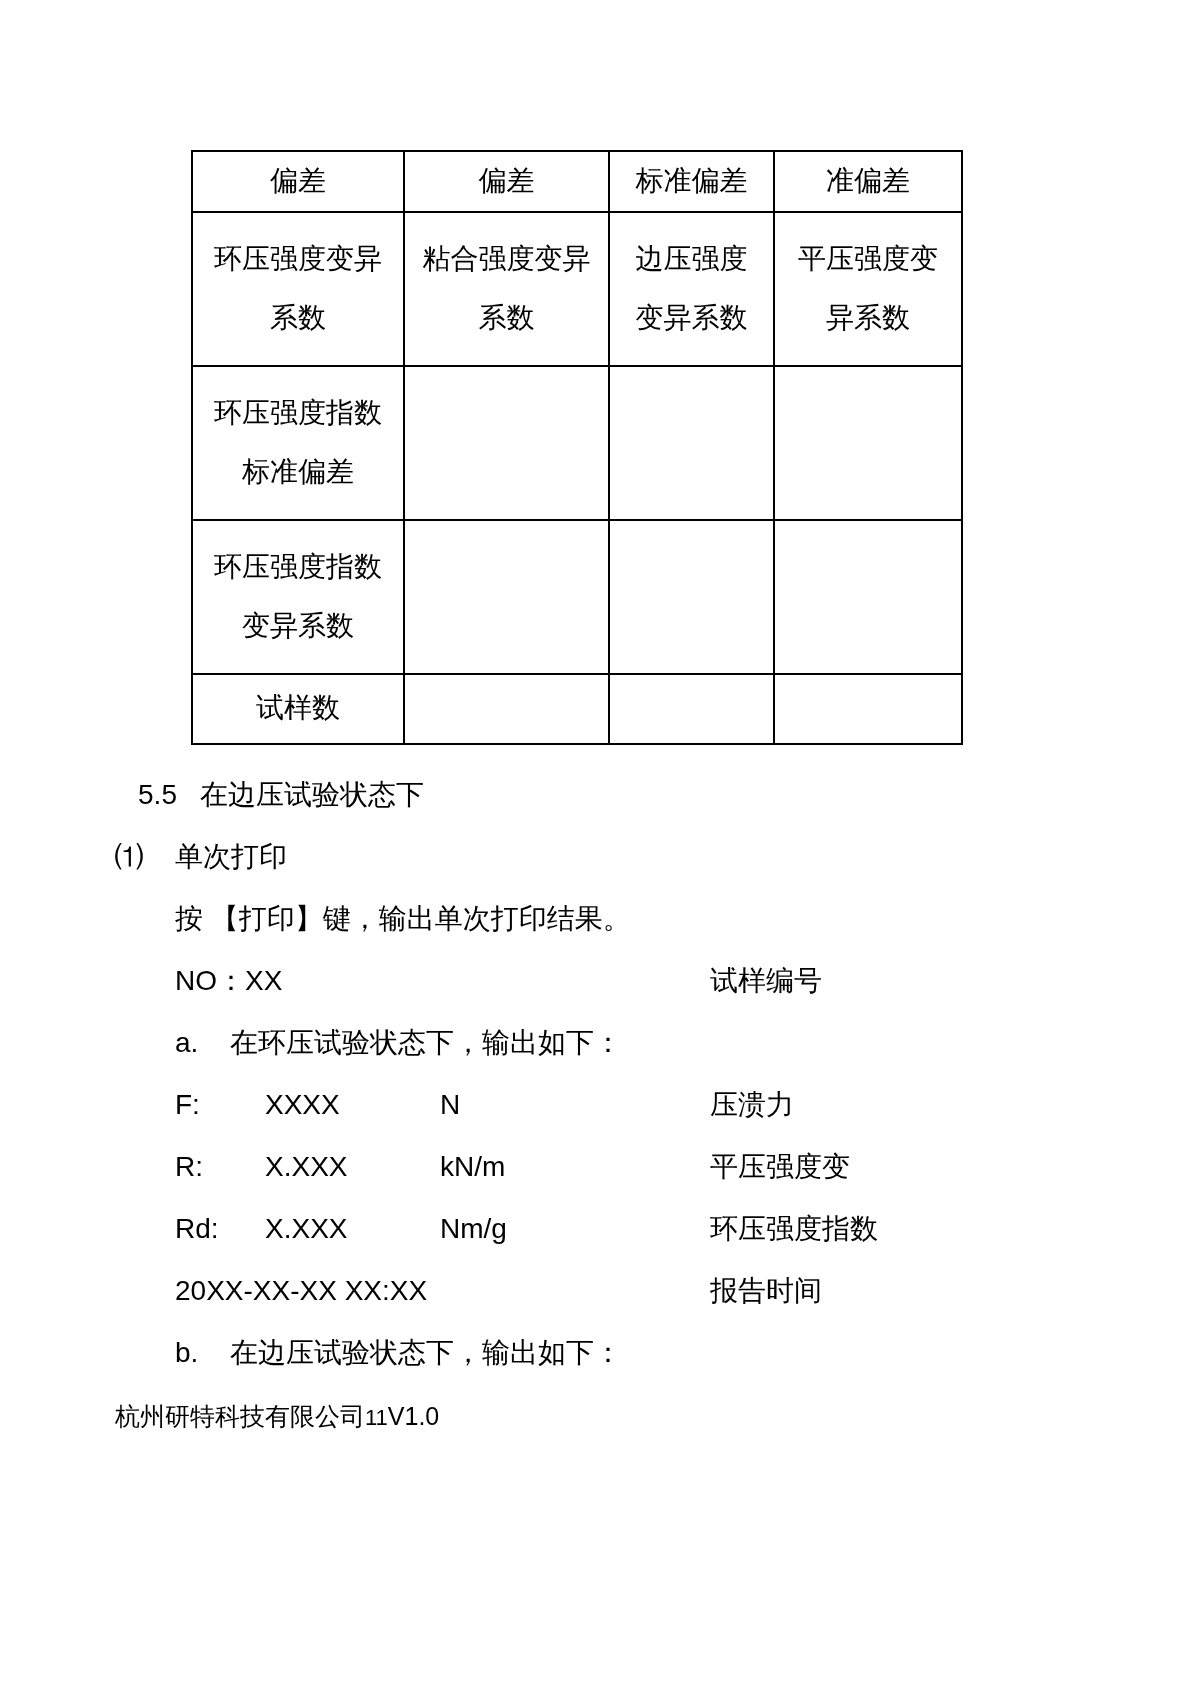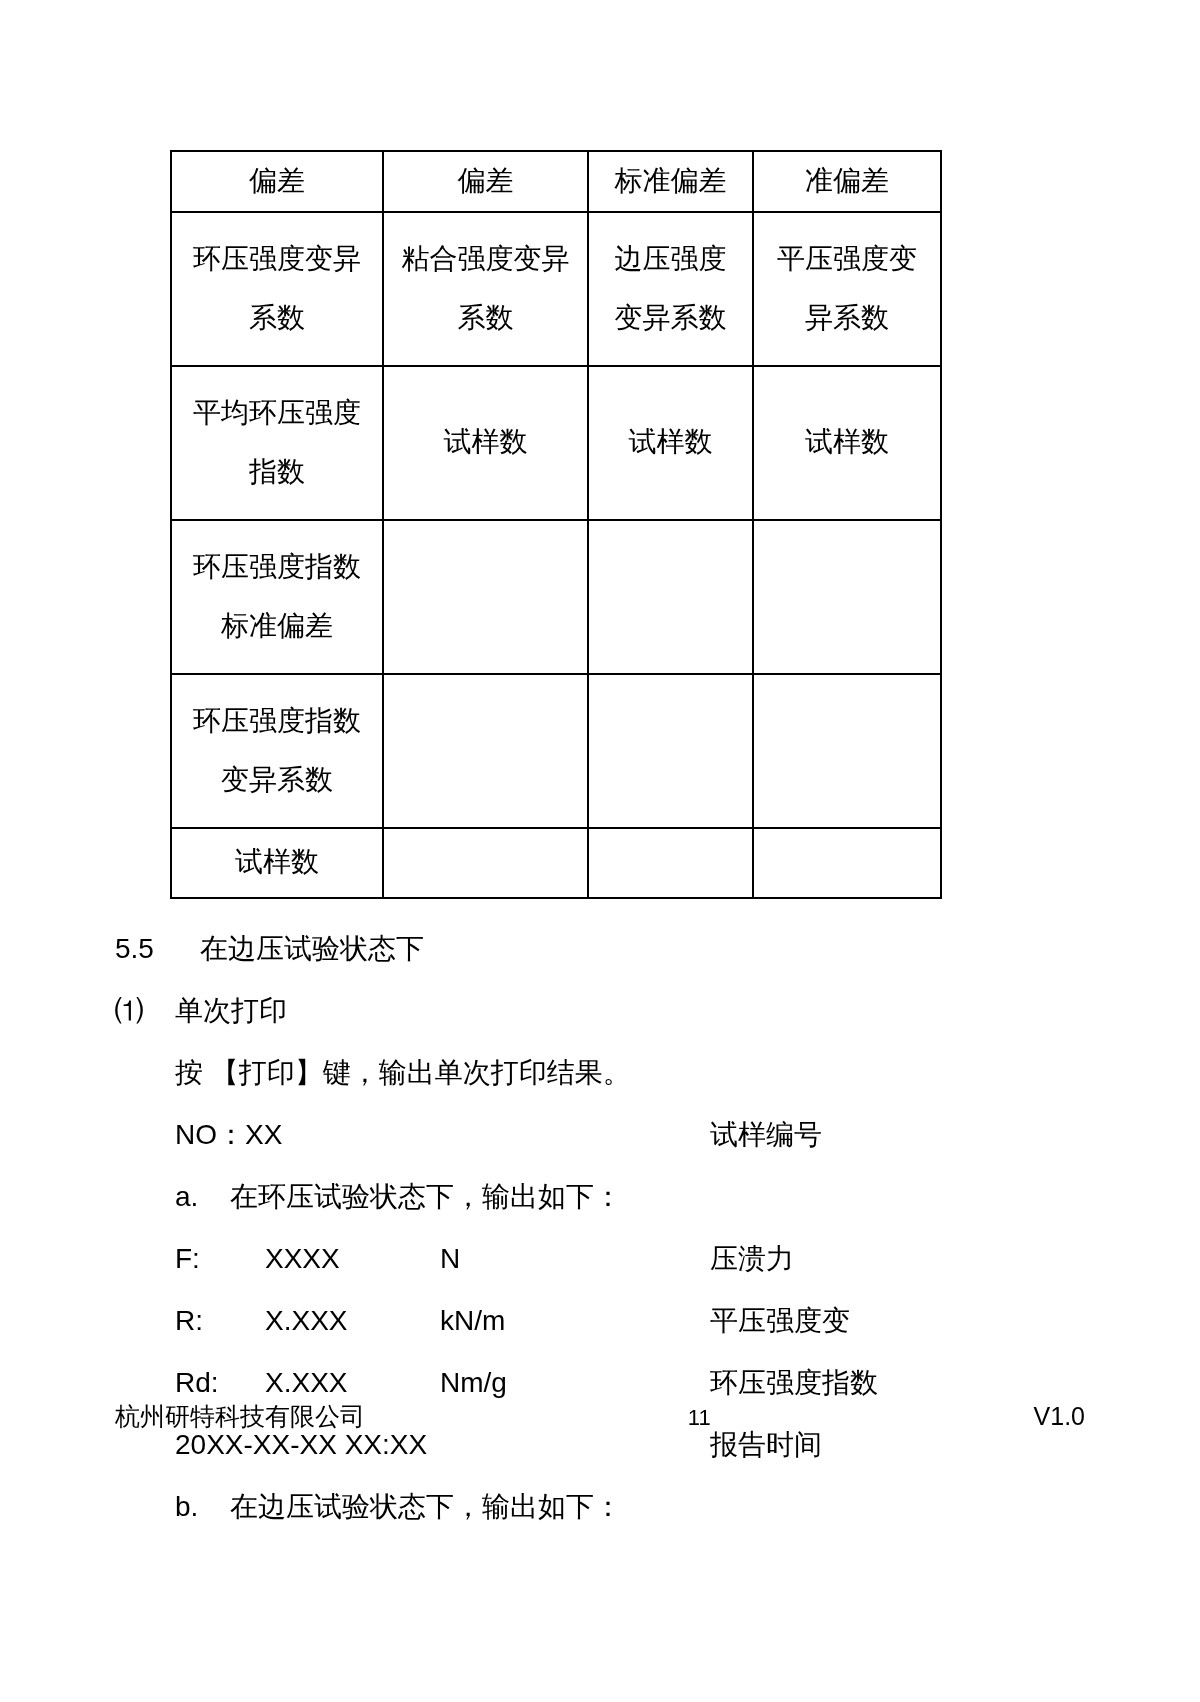--- a/index.html
+++ b/index.html
@@ -15,21 +15,21 @@
       background: #ffffff;
       overflow: hidden;
       margin: 0 auto;
     }
     .content {
       padding: 150px 115px 0 115px;
       box-sizing: border-box;
     }
     table.data {
       border-collapse: collapse;
-      margin-left: 55px;
+      margin-left: 76px;
       table-layout: fixed;
     }
     table.data td {
       border: 2px solid #000000;
       text-align: center;
       vertical-align: middle;
       font-size: 28px;
       line-height: 2.1;
       white-space: pre-line;
       padding: 0 6px;
@@ -44,38 +44,37 @@
     tr.r1, tr.r2, tr.r3, tr.r4 { height: 154px; }
     tr.r5 { height: 70px; }
 
     .line {
       font-size: 28px;
       line-height: 40px;
       margin-top: 22px;
       white-space: nowrap;
     }
     .section-heading { margin-top: 30px; }
-    .sec-num { display: inline-block; width: 85px; }
+    .sec-num { display: inline-block; width: 85px; text-align: center; }
     .marker60 { display: inline-block; width: 60px; }
     .marker55 { display: inline-block; width: 55px; }
     .indent60 { margin-left: 60px; }
 
     .pline { position: relative; margin-left: 60px; }
     .pc1 { display: inline-block; width: 90px; white-space: nowrap; vertical-align: top; }
     .pc2 { display: inline-block; width: 175px; white-space: nowrap; vertical-align: top; }
     .pc3 { display: inline-block; width: 270px; white-space: nowrap; vertical-align: top; }
     .pdesc { position: absolute; left: 535px; top: 0; white-space: nowrap; }
 
     .footer {
       position: absolute;
       top: 1400px;
       left: 115px;
       right: 115px;
       display: flex;
-      justify-content: space-between;
       align-items: baseline;
       font-size: 25px;
     }
     .footer .page-num { font-size: 22px; }
   </style>
 </head>
 <body>
 
 <div class="page">
   <div class="content">
@@ -96,27 +95,20 @@
         </tr>
         <tr class="r1">
           <td>环压强度变异
 系数</td>
           <td>粘合强度变异
 系数</td>
           <td>边压强度
 变异系数</td>
           <td>平压强度变
 异系数</td>
-        </tr>
-        <tr class="r2">
-          <td>平均环压强度
-指数</td>
-          <td>试样数</td>
-          <td>试样数</td>
-          <td>试样数</td>
         </tr>
         <tr class="r3">
           <td>环压强度指数
 标准偏差</td>
           <td></td>
           <td></td>
           <td></td>
         </tr>
         <tr class="r4">
           <td>环压强度指数

